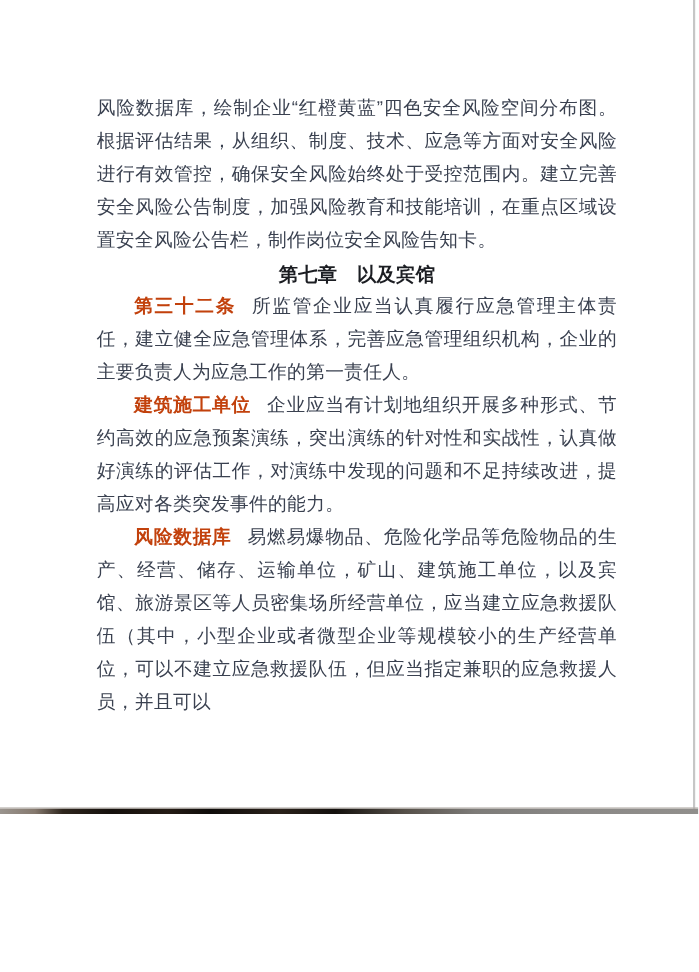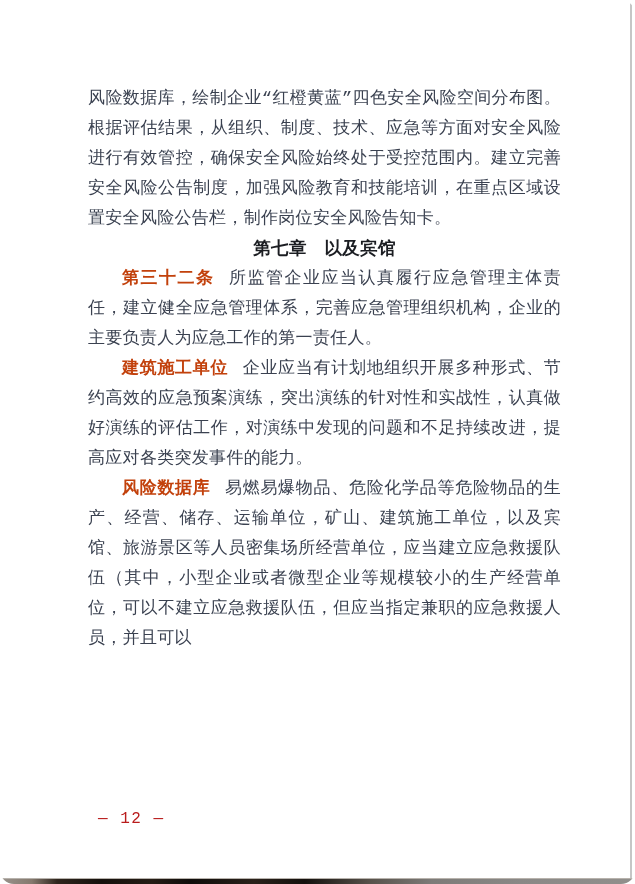--- a/index.html
+++ b/index.html
@@ -3,25 +3,24 @@
 <meta charset="utf-8">
 <style>
   html, body {
     margin: 0;
     padding: 0;
     background: #ffffff;
   }
   .page {
     position: relative;
     width: 635px;
-    height: 884px;
+    height: 740px;
     background: #ffffff;
     overflow: hidden;
-    font-family: Liberation Mono, monospace;
-    border-radius: 14px;
+    font-family: Liberation Sans, sans-serif;
   }
   .text-block {
     position: absolute;
     left: 88px;
     top: 84px;
     width: 473px;
     font-size: 17px;
     line-height: 30px;
     color: #3a4150;
     text-align: justify;

